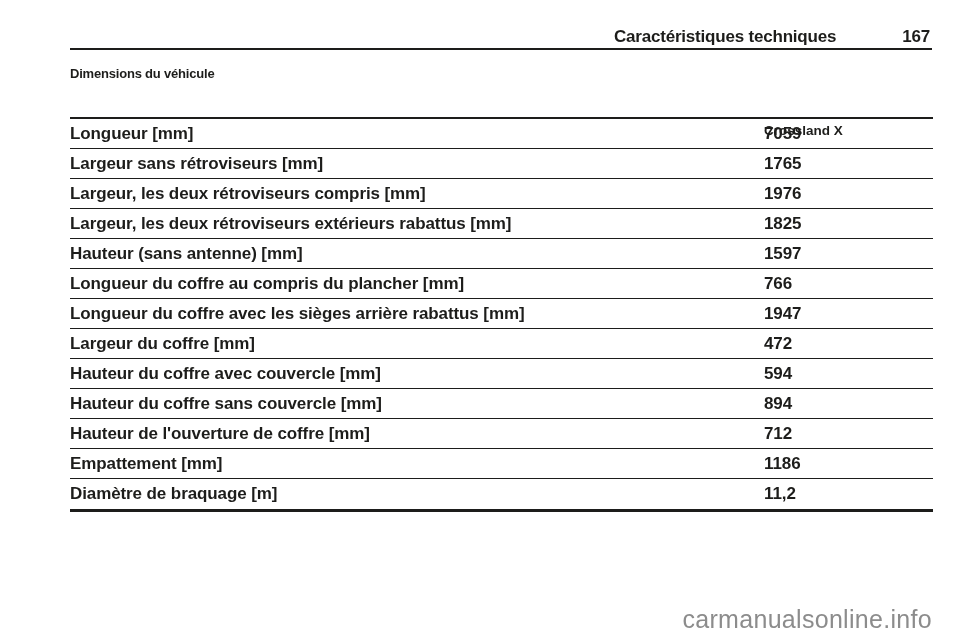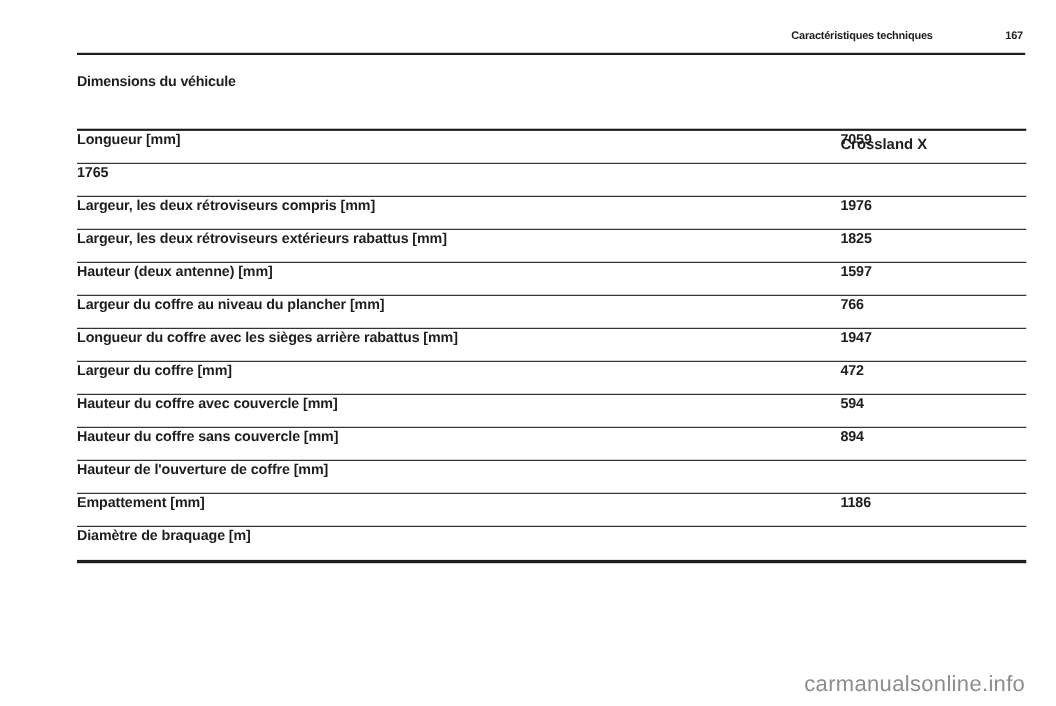--- a/index.html
+++ b/index.html
@@ -13,21 +13,21 @@
   }
   .page-header {
     position: absolute;
     top: 27px;
     left: 70px;
     right: 30px;
     display: flex;
     justify-content: flex-end;
     align-items: center;
     gap: 66px;
-    font-size: 10px;
+    font-size: 17px;
     font-weight: bold;
     letter-spacing: -0.2px;
   }
   .header-rule {
     position: absolute;
     top: 48px;
     left: 70px;
     right: 28px;
     height: 2px;
     background: #1d1d1b;
@@ -52,33 +52,34 @@
     position: absolute;
     top: 117px;
     left: 70px;
     width: 863px;
     border-top: 2px solid #1d1d1b;
     border-bottom: 3px solid #1d1d1b;
   }
   .dim-row {
     display: flex;
     height: 30px;
+    align-items: center;
     border-bottom: 1px solid #1d1d1b;
-    font-size: 13px;
+    font-size: 17px;
     font-weight: bold;
     letter-spacing: -0.1px;
   }
-  .dim-row:last-child { border-bottom: none; flex-direction: column; }
+  .dim-row:last-child { border-bottom: none; }
   .dim-label { flex: 0 0 694px; padding-right: 10px; white-space: nowrap; overflow: hidden; }
   .dim-value { flex: 1; white-space: nowrap; }
   .watermark {
     position: absolute;
     right: 28px;
     bottom: 8px;
-    font-size: 20px;
+    font-size: 25px;
     font-weight: normal;
     color: #8c8c8c;
     letter-spacing: 0.3px;
   }
 </style>
 </head>
 <body>
 
 <div class="page-header">
   <span>Caractéristiques techniques</span>
@@ -91,56 +92,58 @@
 
 <div class="col-header">Crossland X</div>
 
 <div class="dim-table">
   <div>
       <div class="dim-row">
         <span class="dim-label">Longueur [mm]</span>
         <span class="dim-value">7059</span>
       </div>
       <div class="dim-row">
+        <span class="dim-label">Largeur sans rétroviseurs [mm]</span>
         <span class="dim-value">1765</span>
       </div>
       <div class="dim-row">
         <span class="dim-label">Largeur, les deux rétroviseurs compris [mm]</span>
         <span class="dim-value">1976</span>
       </div>
       <div class="dim-row">
         <span class="dim-label">Largeur, les deux rétroviseurs extérieurs rabattus [mm]</span>
         <span class="dim-value">1825</span>
       </div>
       <div class="dim-row">
-        <span class="dim-label">Hauteur (deux antenne) [mm]</span>
+        <span class="dim-label">Hauteur (sans antenne) [mm]</span>
         <span class="dim-value">1597</span>
       </div>
       <div class="dim-row">
-        <span class="dim-label">Largeur du coffre au niveau du plancher [mm]</span>
+        <span class="dim-label">Longueur du coffre au compris du plancher [mm]</span>
         <span class="dim-value">766</span>
       </div>
       <div class="dim-row">
         <span class="dim-label">Longueur du coffre avec les sièges arrière rabattus [mm]</span>
         <span class="dim-value">1947</span>
       </div>
       <div class="dim-row">
         <span class="dim-label">Largeur du coffre [mm]</span>
         <span class="dim-value">472</span>
       </div>
       <div class="dim-row">
         <span class="dim-label">Hauteur du coffre avec couvercle [mm]</span>
         <span class="dim-value">594</span>
       </div>
       <div class="dim-row">
         <span class="dim-label">Hauteur du coffre sans couvercle [mm]</span>
         <span class="dim-value">894</span>
       </div>
       <div class="dim-row">
         <span class="dim-label">Hauteur de l'ouverture de coffre [mm]</span>
+        <span class="dim-value">712</span>
       </div>
       <div class="dim-row">
         <span class="dim-label">Empattement [mm]</span>
         <span class="dim-value">1186</span>
       </div>
       <div class="dim-row">
         <span class="dim-label">Diamètre de braquage [m]</span>
         <span class="dim-value">11,2</span>
       </div>
     </div>

